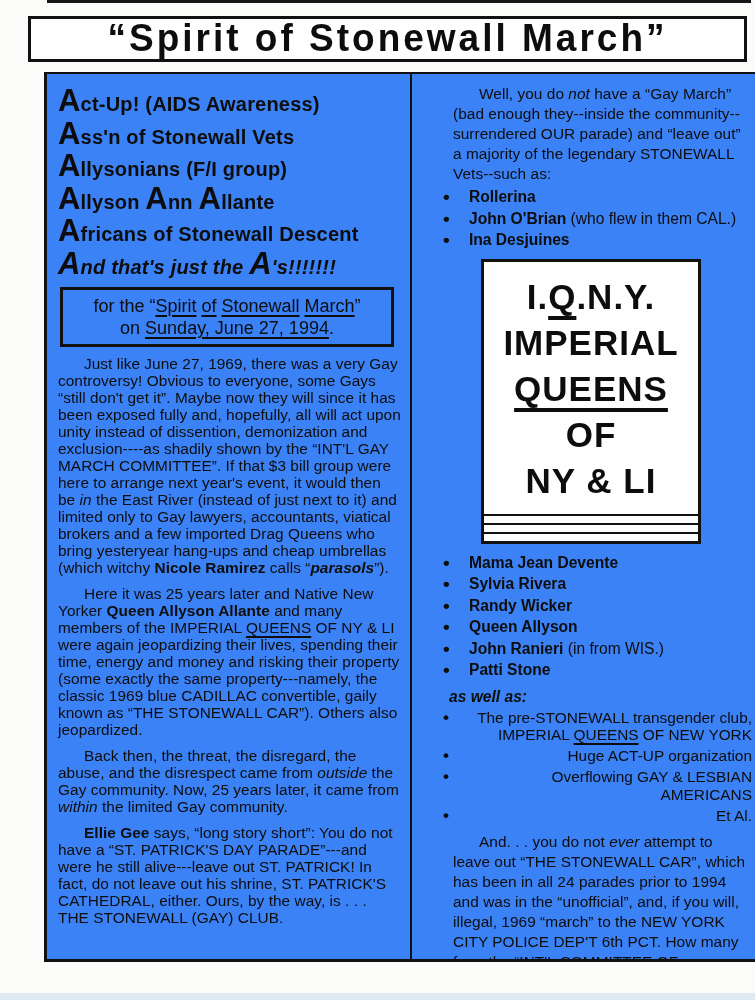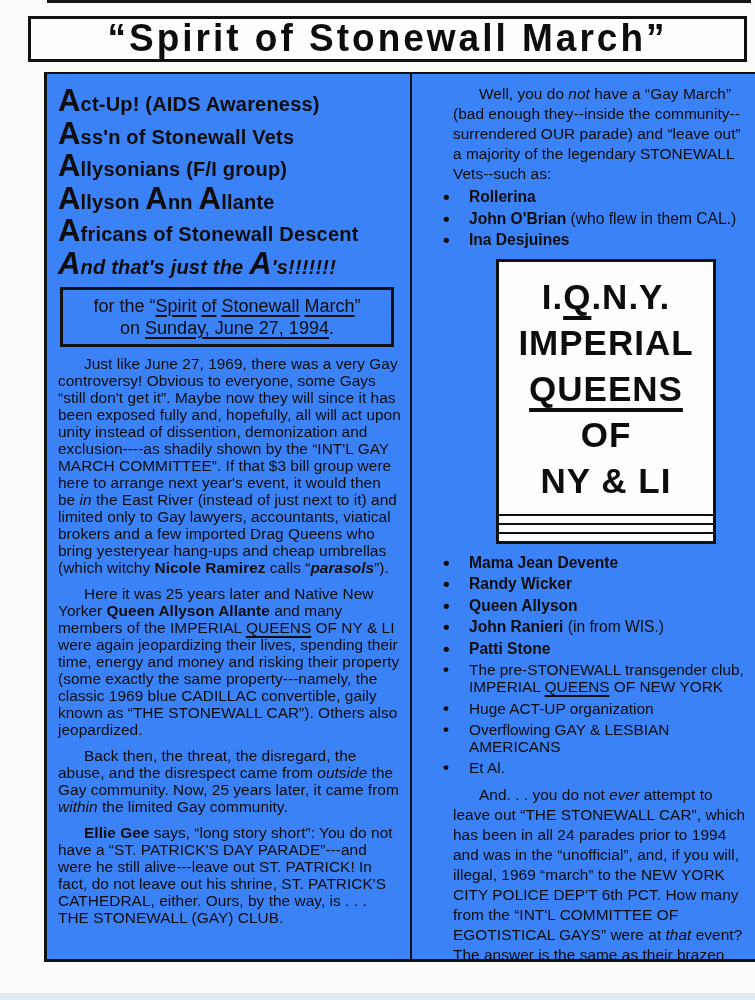--- a/index.html
+++ b/index.html
@@ -61,21 +61,21 @@
     position:relative;padding-left:46px;font-size:15.6px;line-height:21.5px;
   }
   ul.bullets li::before{
     content:"\2022";position:absolute;left:20px;top:0;font-size:19px;font-weight:bold;
   }
   ul.bullets.names li{line-height:21.5px;}
   ul.bullets.also li{line-height:17.3px;margin-bottom:4px;font-size:15.4px;}
   ul.bullets.also li::before{font-size:17px;}
 
   .sign-box{
-    margin-top:8px;margin-left:73px;width:214px;
+    margin-top:8px;margin-left:58px;width:214px;
     border:3px solid #111;background:#fefefe;padding-top:12px;
   }
   .sign-line{text-align:center;font-size:35px;font-weight:bold;line-height:46px;letter-spacing:1px;}
   .sign-line .u{text-decoration-thickness:4px;text-underline-offset:7px;}
   .sign-base{margin-top:10px;}
   .sign-base div{height:7px;border-top:2px solid #111;}
 
   .aswell{margin:6px 0 0 26px;font-style:italic;font-weight:bold;font-size:15.6px;line-height:20px;}
 
   .bottom-strip{position:absolute;left:0;bottom:0;width:755px;height:7px;background:#dfeaf2;}
@@ -133,28 +133,30 @@
         </div>
       <div class="sign-base">
         <div></div>
         <div></div>
         <div></div>
       </div>
     </div>
 
     <ul class="bullets names" style="margin-top:8px;">
         <li><span class="b">Mama Jean Devente</span></li>
+        <li><span class="b">Sylvia Rivera</span></li>
         <li><span class="b">Randy Wicker</span></li>
         <li><span class="b">Queen Allyson</span></li>
         <li><span class="b">John Ranieri</span><span> (in from WIS.)</span></li>
         <li><span class="b">Patti Stone</span></li>
       </ul>
 
+    <div class="aswell">as well as:</div>
 
-    <ul class="bullets also" style="margin-top:2px;">
+    <ul class="bullets also" style="margin-top:2px;text-align:right;">
         <li><span>The pre-STONEWALL transgender club, IMPERIAL </span><span class="u">QUEENS</span><span> OF NEW YORK</span></li>
         <li><span>Huge ACT-UP organization</span></li>
         <li><span>Overflowing GAY &amp; LESBIAN AMERICANS</span></li>
         <li><span>Et Al.</span></li>
       </ul>
 
     <div>
         <p class="para" style="margin-top:8px;"><span>And. . . you do not </span><span class="i">ever</span><span> attempt to leave out “THE STONEWALL CAR”, which has been in all 24 parades prior to 1994 and was in the “unofficial”, and, if you will, illegal, 1969 “march” to the NEW YORK CITY POLICE DEP'T 6th PCT. How many from the “INT'L COMMITTEE OF EGOTISTICAL GAYS” were at </span><span class="i">that</span><span> event? The answer is the same as their brazen and rude attitude: ZERO. Many of them do not even know the correct date or day!</span></p>
       </div>
   </div>

